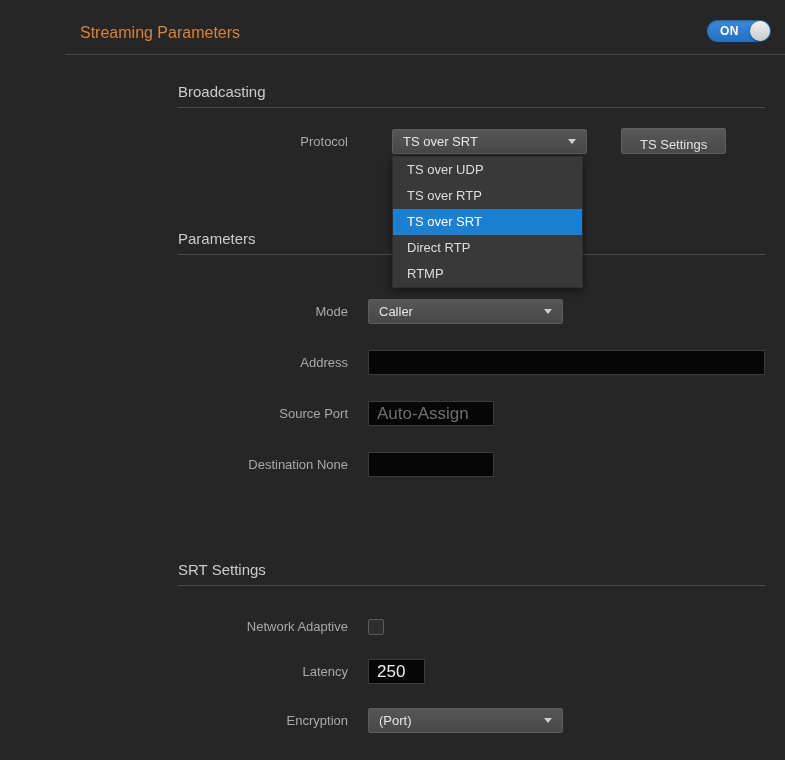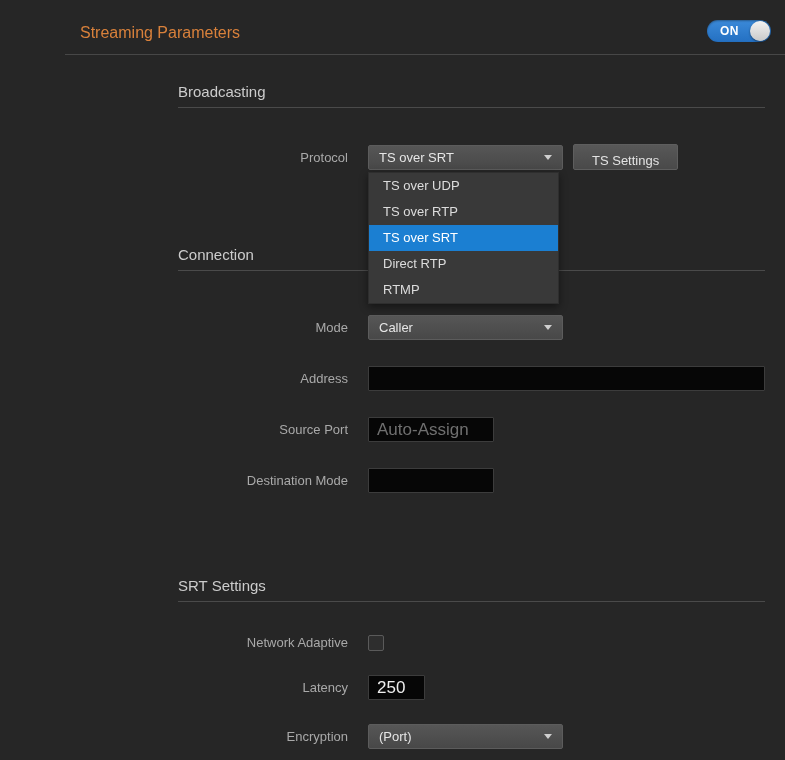--- a/index.html
+++ b/index.html
@@ -37,21 +37,21 @@
   .section-header {
     margin: 28px 20px 0 113px;
     color: #cccccc; font-size: 15px; font-weight: 400;
     padding-bottom: 7px; border-bottom: 1px solid #4a4a4a;
   }
   .section-header.connection { margin-top: 76px; }
   .section-header.srt { margin-top: 84px; }
 
   
   .row { display: flex; align-items: center; }
-  .row.protocol-row { margin-top: 36px; }
+  .row.protocol-row { margin-top: 20px; gap: 24px; }
   .row.mode-row { margin-top: 44px; }
   .row.gap { margin-top: 26px; }
   .row.na-row { margin-top: 28px; }
   .row.latency-row { margin-top: 20px; }
   .row.encryption-row { margin-top: 24px; }
   .row-label {
     width: 303px; padding-right: 20px; text-align: right;
     color: #a9a9a9; font-size: 13px; line-height: 25px; flex: none;
   }
 
@@ -136,21 +136,21 @@
         <div class="menu-item">TS over UDP</div>
         <div class="menu-item">TS over RTP</div>
         <div class="menu-item selected">TS over SRT</div>
         <div class="menu-item">Direct RTP</div>
         <div class="menu-item">RTMP</div>
       </div>
     </div>
     <button class="btn">TS Settings</button>
   </div>
 
-  <h2 class="section-header connection">Connection</h2>
+  <h2 class="section-header connection">Parameters</h2>
 
   <div class="row mode-row">
     <div class="row-label">Mode</div>
     <div class="select-wrap">
       <div class="select">
         <span>Caller</span>
         <span class="chevron"></span>
       </div>
     </div>
   </div>
@@ -159,21 +159,21 @@
     <div class="row-label">Address</div>
     <input class="text-input address" type="text" value="" style="">
   </div>
 
   <div class="row gap">
     <div class="row-label">Source Port</div>
     <input class="text-input port" type="text" placeholder="Auto-Assign" style="">
   </div>
 
   <div class="row gap">
-    <div class="row-label">Destination Mode</div>
+    <div class="row-label">Destination None</div>
     <input class="text-input port" type="text" value="" style="">
   </div>
 
   <h2 class="section-header srt">SRT Settings</h2>
 
   <div class="row na-row">
     <div class="row-label">Network Adaptive</div>
     <input class="checkbox" type="checkbox" style="">
   </div>
 

